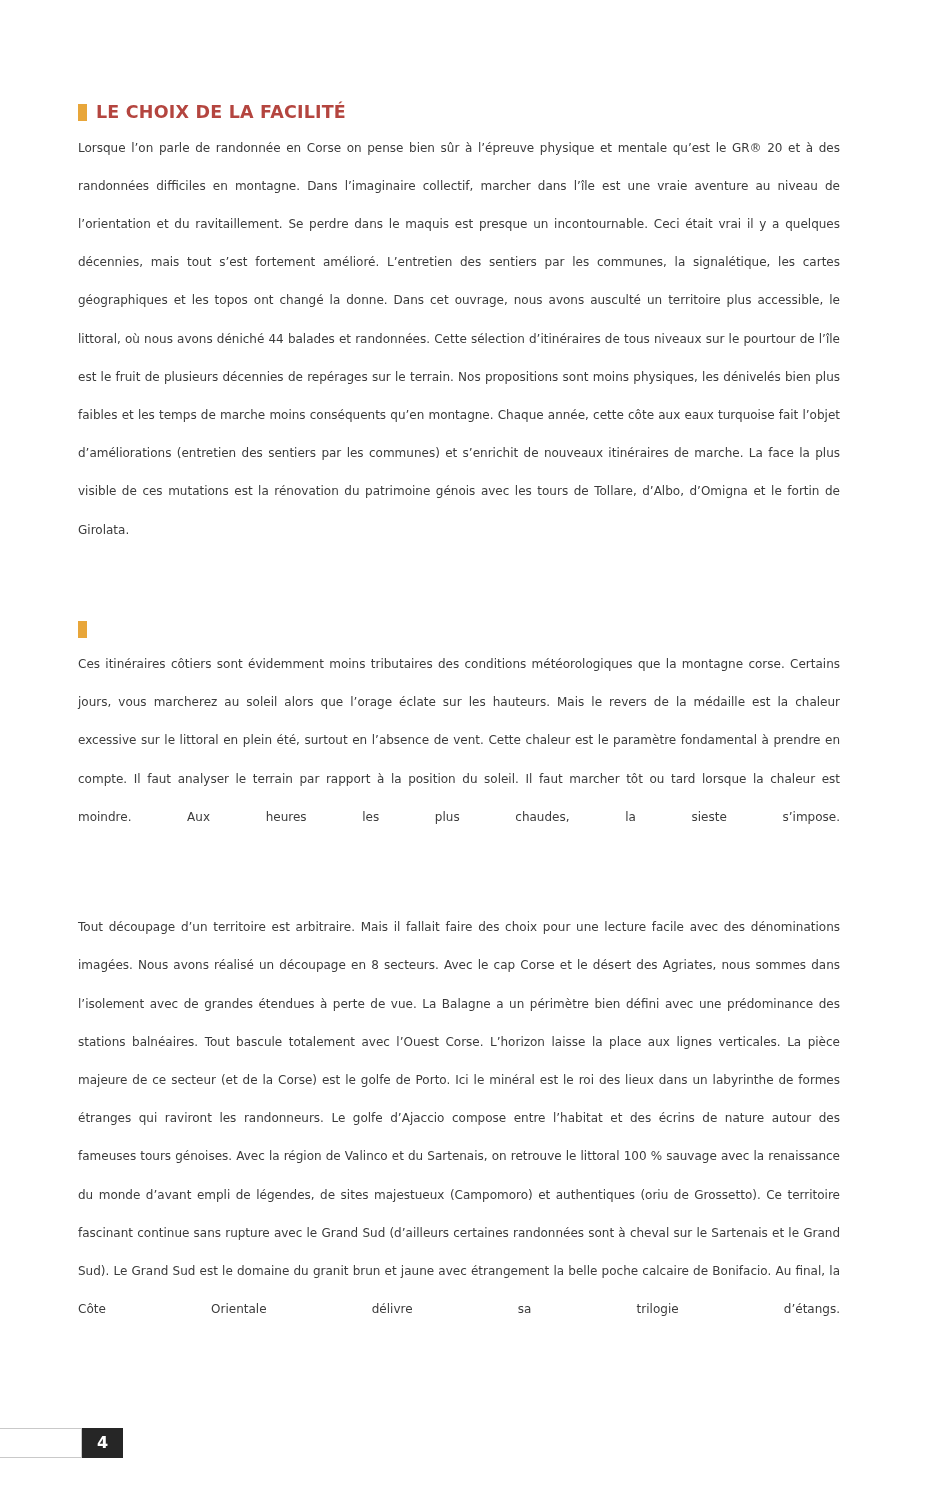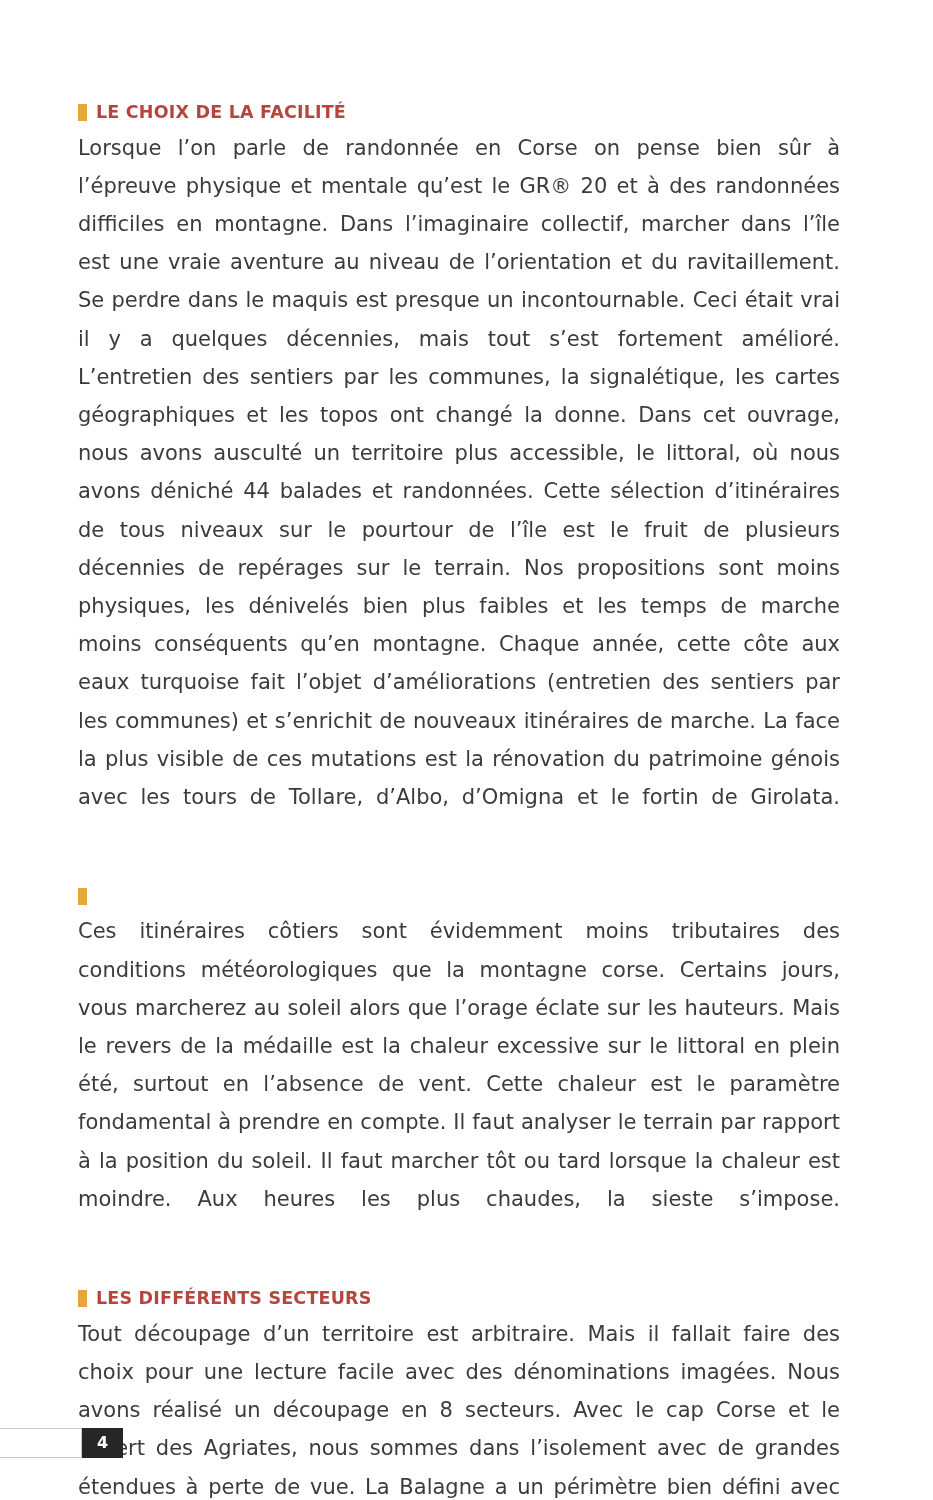--- a/index.html
+++ b/index.html
@@ -53,21 +53,21 @@
     letter-spacing: 0.2px;
     color: #b4453f;
     text-transform: uppercase;
     white-space: nowrap;
   }
 
   
   .body-text {
     margin: 0;
     font-family: "DejaVu Sans", sans-serif;
-    font-size: 21px;
+    font-size: 12px;
     line-height: 38.2px;
     color: #3b3b3b;
     text-align: justify;
     text-justify: inter-word;
     hyphens: none;
     word-spacing: 0.2px;
   }
   .body-text.last-block {
     text-align: justify;
   }
@@ -128,24 +128,20 @@
     </section>
 
     <section class="section">
       <h2 class="heading">
         <span class="heading-bullet"></span>
       </h2>
       <p class="body-text">Ces itinéraires côtiers sont évidemment moins tributaires des conditions météorologiques que la montagne corse. Certains jours, vous marcherez au soleil alors que l’orage éclate sur les hauteurs. Mais le revers de la médaille est la chaleur excessive sur le littoral en plein été, surtout en l’absence de vent. Cette chaleur est le paramètre fondamental à prendre en compte. Il faut analyser le terrain par rapport à la position du soleil. Il faut marcher tôt ou tard lorsque la chaleur est moindre. Aux heures les plus chaudes, la sieste s’impose.</p>
     </section>
 
     <section class="section">
-      <h2 class="heading">
-        <span class="heading-bullet"></span>
-        <span class="heading-text">LES DIFFÉRENTS SECTEURS</span>
-      </h2>
       <p class="body-text last-block">Tout découpage d’un territoire est arbitraire. Mais il fallait faire des choix pour une lecture facile avec des dénominations imagées. Nous avons réalisé un découpage en 8 secteurs. Avec le cap Corse et le désert des Agriates, nous sommes dans l’isolement avec de grandes étendues à perte de vue. La Balagne a un périmètre bien défini avec une prédominance des stations balnéaires. Tout bascule totalement avec l’Ouest Corse. L’horizon laisse la place aux lignes verticales. La pièce majeure de ce secteur (et de la Corse) est le golfe de Porto. Ici le minéral est le roi des lieux dans un labyrinthe de formes étranges qui raviront les randonneurs. Le golfe d’Ajaccio compose entre l’habitat et des écrins de nature autour des fameuses tours génoises. Avec la région de Valinco et du Sartenais, on retrouve le littoral 100 % sauvage avec la renaissance du monde d’avant empli de légendes, de sites majestueux (Campomoro) et authentiques (oriu de Grossetto). Ce territoire fascinant continue sans rupture avec le Grand Sud (d’ailleurs certaines randonnées sont à cheval sur le Sartenais et le Grand Sud). Le Grand Sud est le domaine du granit brun et jaune avec étrangement la belle poche calcaire de Bonifacio. Au final, la Côte Orientale délivre sa trilogie d’étangs.</p>
     </section>
 
   </div>
 
   <div class="footer">
     <div class="footer-rule"></div>
     <div class="page-number-box">
       <span class="page-number">4</span>
     </div>

